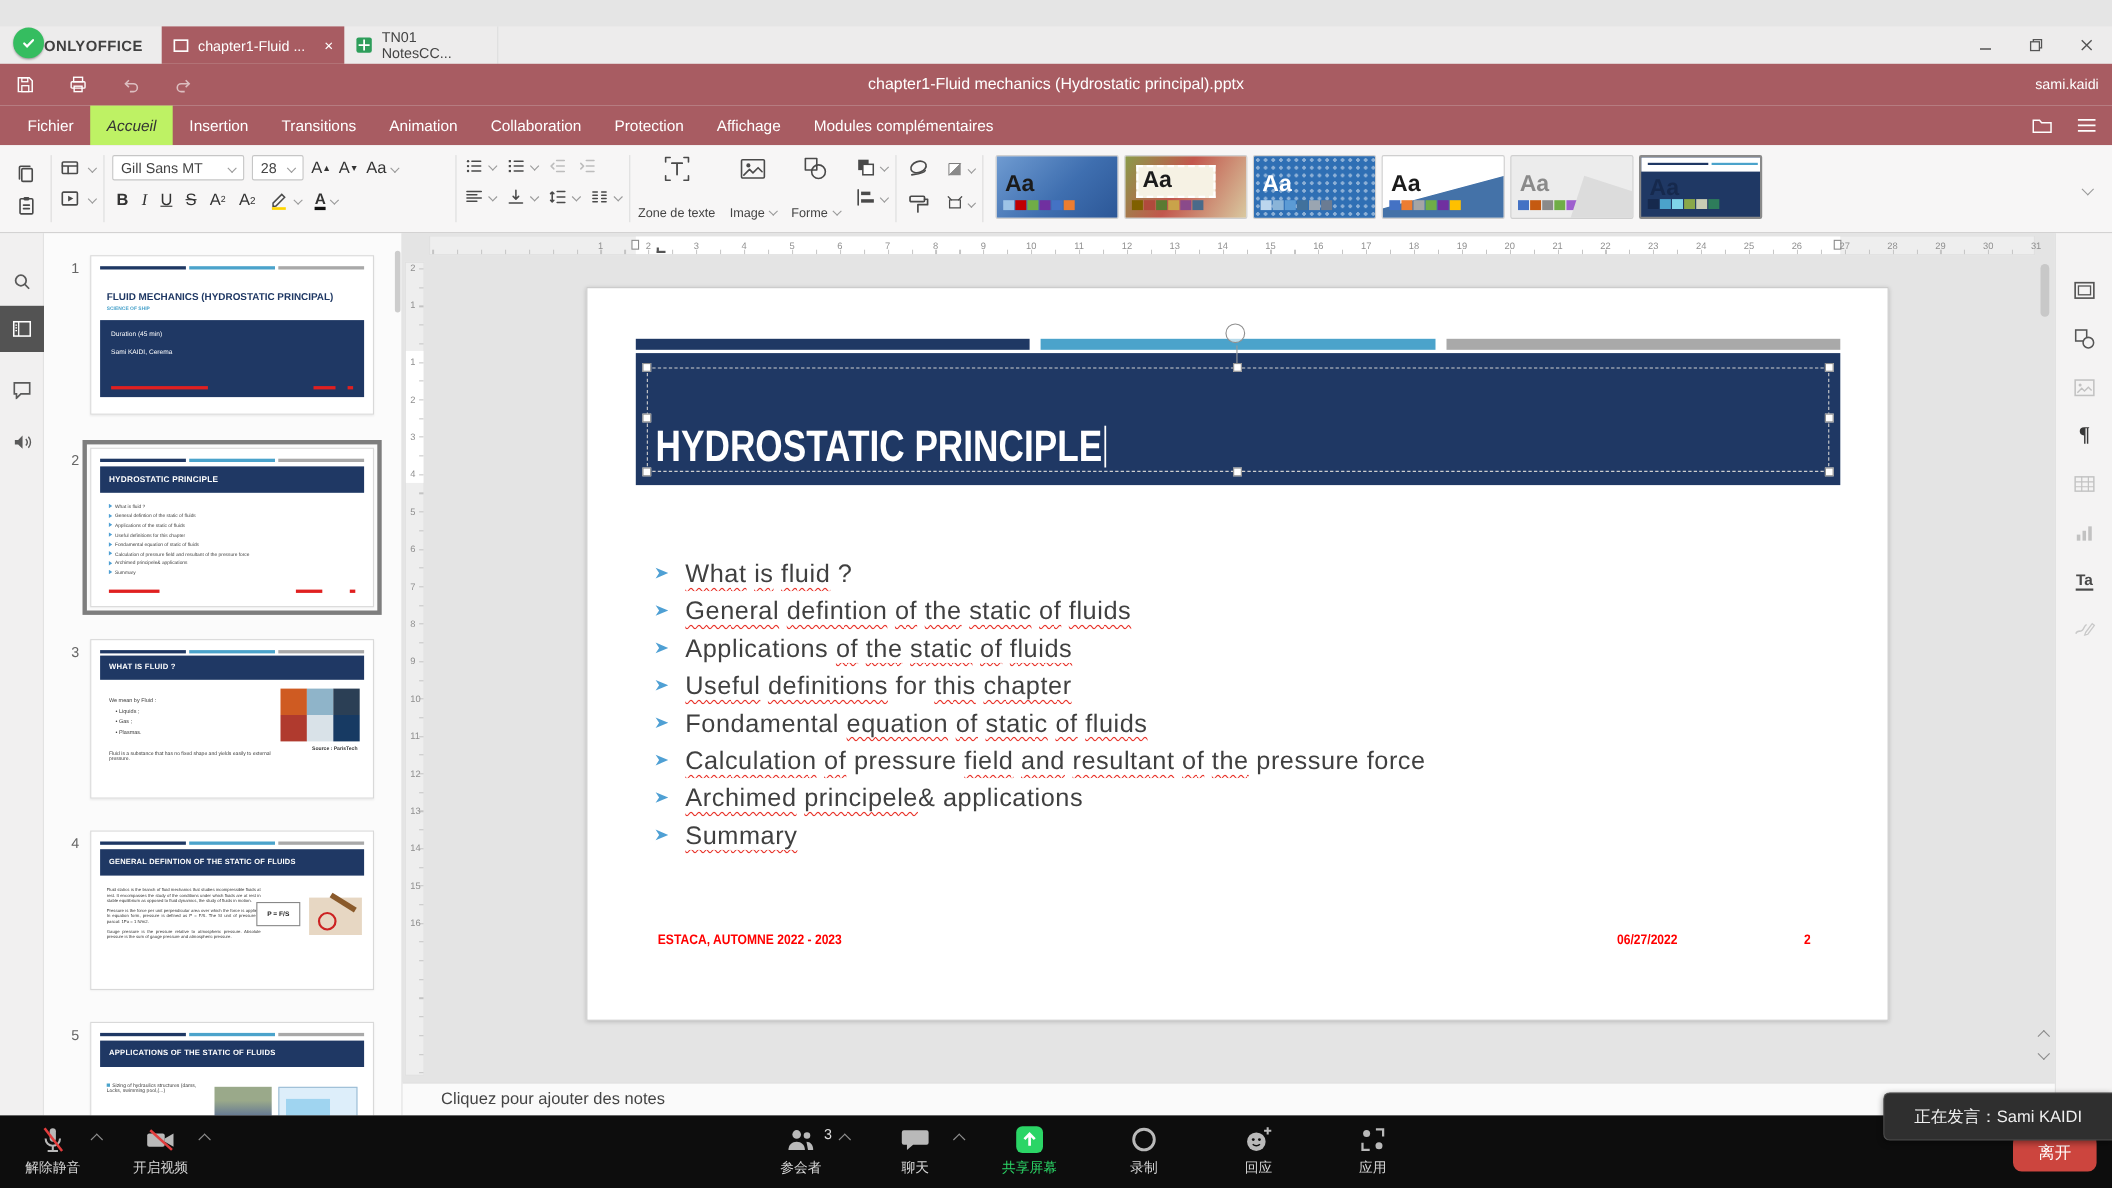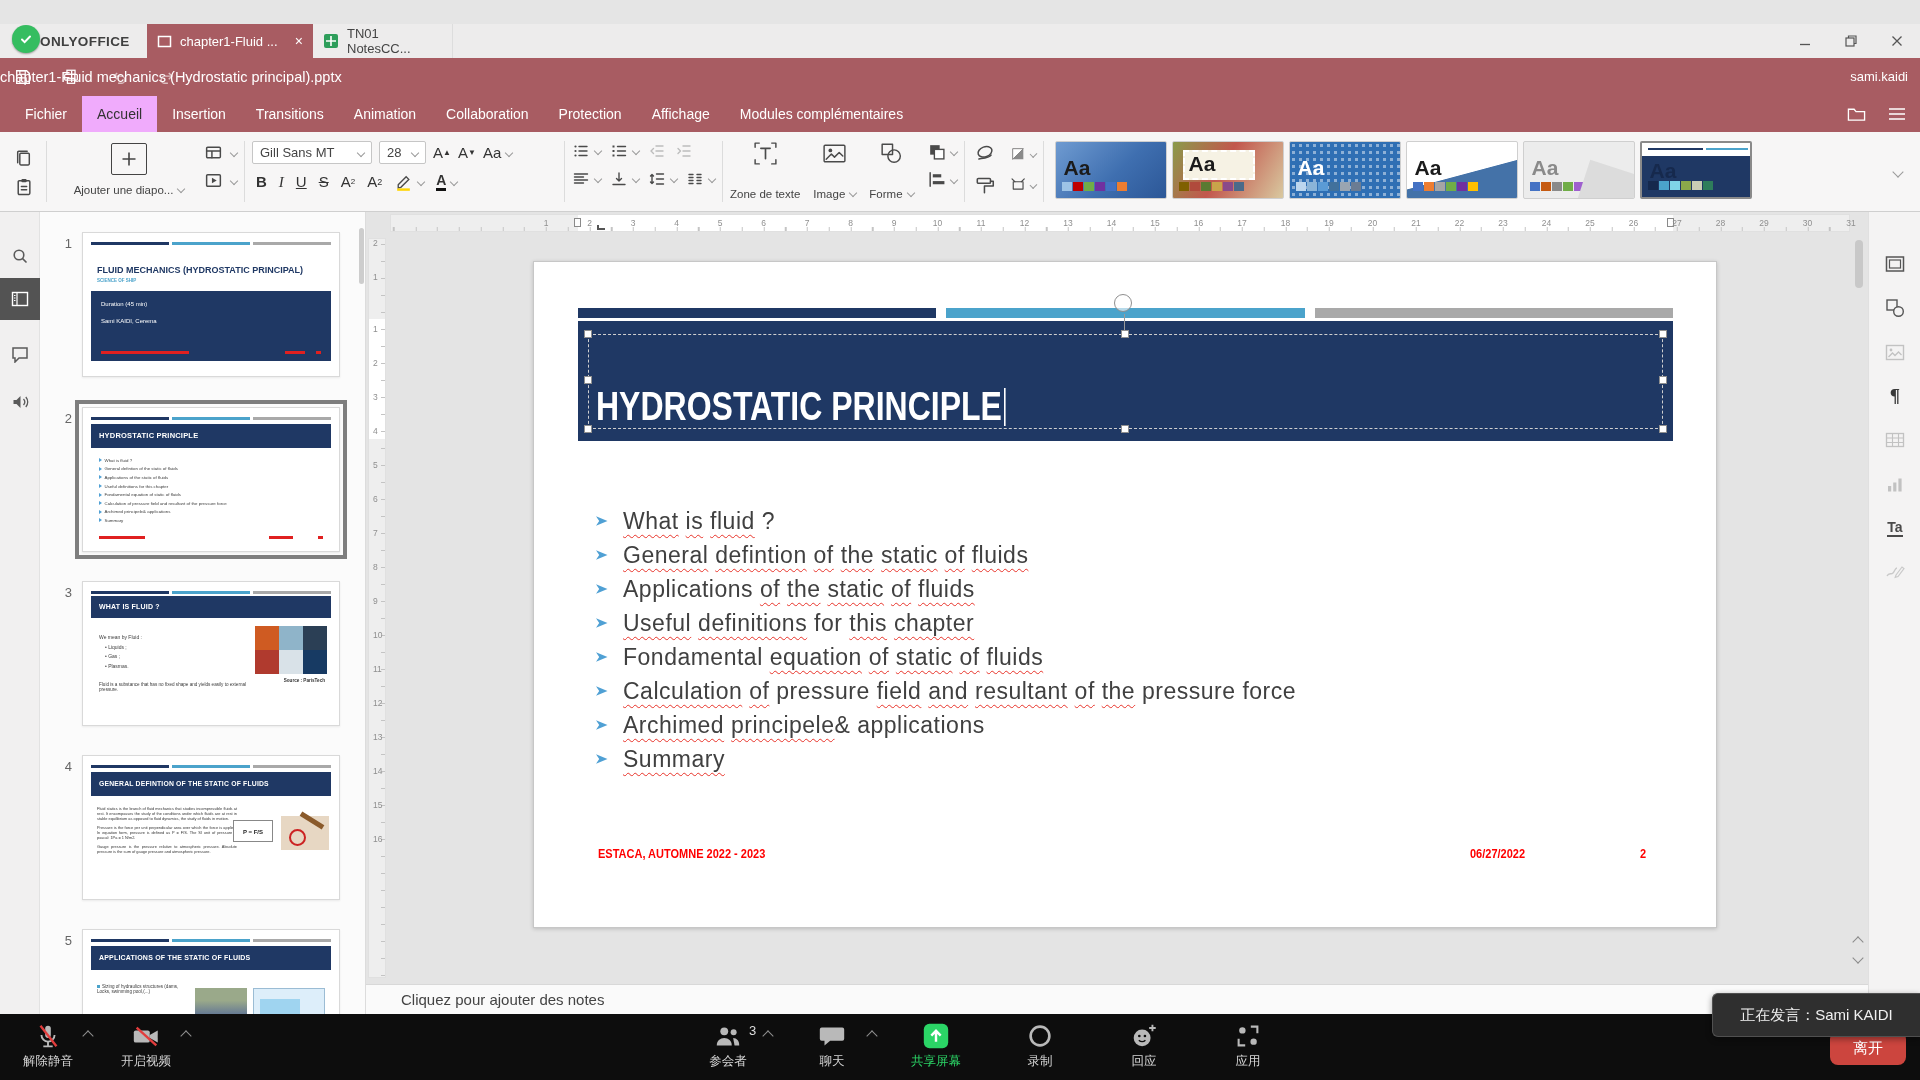--- a/index.html
+++ b/index.html
@@ -24,27 +24,27 @@
   #tab1 { left:147px; width:166px; background:#a85c62; color:#fff; }
   #tab2 { left:313px; width:140px; color:#444; border-right:1px solid #ddd; }
   .tab .ticon { margin-right:8px; display:flex; }
   #tab1 .close { margin-left:auto; font-size:14px; color:#fff; }
   #winctrl { position:absolute; right:0; top:0; height:34px; display:flex; }
   #winctrl .wc { width:46px; height:34px; display:flex; align-items:center; justify-content:center; }
 
   
   #titlebar { position:absolute; left:0; top:58px; width:1920px; height:38px; background:#a85c62; }
   #quick { position:absolute; left:14px; top:0; height:38px; display:flex; align-items:center; gap:30px; }
-  #doc-title { position:absolute; left:0; right:0; top:0; height:38px; line-height:38px; color:#fff; font-size:14.5px; }
+  #doc-title { position:absolute; left:0; right:0; top:0; height:38px; text-align:center; line-height:38px; color:#fff; font-size:14.5px; }
   #user-name { position:absolute; right:12px; top:0; height:38px; line-height:38px; color:#fff; font-size:13px; }
 
   
   #menubar { position:absolute; left:0; top:96px; width:1920px; height:36px; background:#a85c62; display:flex; align-items:stretch; padding-left:10px; }
   .mi { padding:0 15px; line-height:36px; font-size:14px; color:#fff; cursor:default; }
-  .mi.active { background:#f0abfc; color:#333; }
+  .mi.active { background:#bef264; color:#333;font-style:italic; }
   #menu-right { position:absolute; right:14px; top:0; height:36px; display:flex; align-items:center; gap:22px; }
 
   
   #toolbar { position:absolute; left:0; top:132px; width:1920px; height:80px; background:#f7f6f6; border-bottom:1px solid #cfcfcf; display:flex; padding:0 8px; }
   .sep { width:1px; background:#dcdcdc; margin:9px 7px; }
   .ic { stroke:#4a4a4a; fill:none; stroke-width:1.4; stroke-linecap:round; stroke-linejoin:round; }
   .ic.dis { stroke:#bdbdbd; }
   .tbtn { background:none; border:none; display:flex; align-items:center; justify-content:center; cursor:default; }
   #g-clip { display:flex; flex-direction:column; justify-content:center; gap:10px; padding:0 6px; }
   #g-slide { display:flex; padding-top:8px; }
@@ -316,28 +316,20 @@
       <button class="tbtn">
           <svg class="ic" width="19" height="19" viewBox="0 0 18 18">
             <rect x="4" y="3.5" width="11" height="13" rx="1"></rect>
             <rect x="7" y="2" width="5" height="3" rx="1" fill="#4a4a4a" stroke="none"></rect>
             <path d="M7 9h5M7 12h5"></path>
           </svg>
         </button>
     </div>
     <div class="sep"></div>
     <div id="g-slide">
-      <div id="addslide-main">
-        <div id="plusbox">
-            <svg width="16" height="16" viewBox="0 0 16 16">
-              <path d="M8 1.5v13M1.5 8h13" stroke="#444" stroke-width="1.6"></path>
-            </svg>
-          </div>
-        <div id="addslide-label"><span>Ajouter une diapo...</span><i class="chev"></i></div>
-      </div>
       <div id="addslide-side">
         <button class="tbtn">
             <svg class="ic" width="19" height="19" viewBox="0 0 18 18">
               <rect x="2.5" y="4" width="13" height="10" rx="1"></rect>
               <path d="M2.5 7.5h13M7.5 7.5V14"></path>
             </svg>
             <i class="chev"></i>
           </button>
         <button class="tbtn">
             <svg class="ic" width="19" height="19" viewBox="0 0 18 18">

